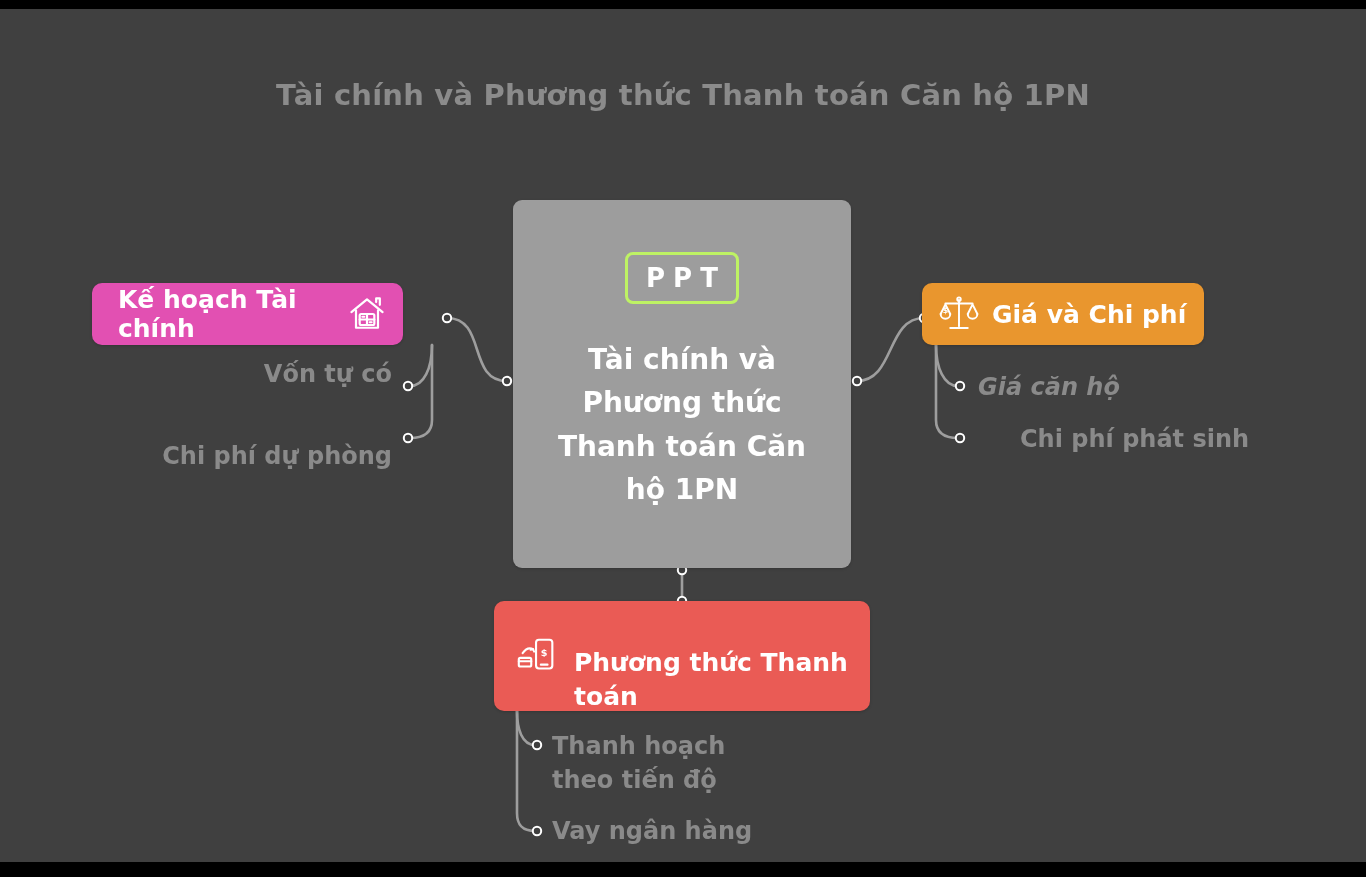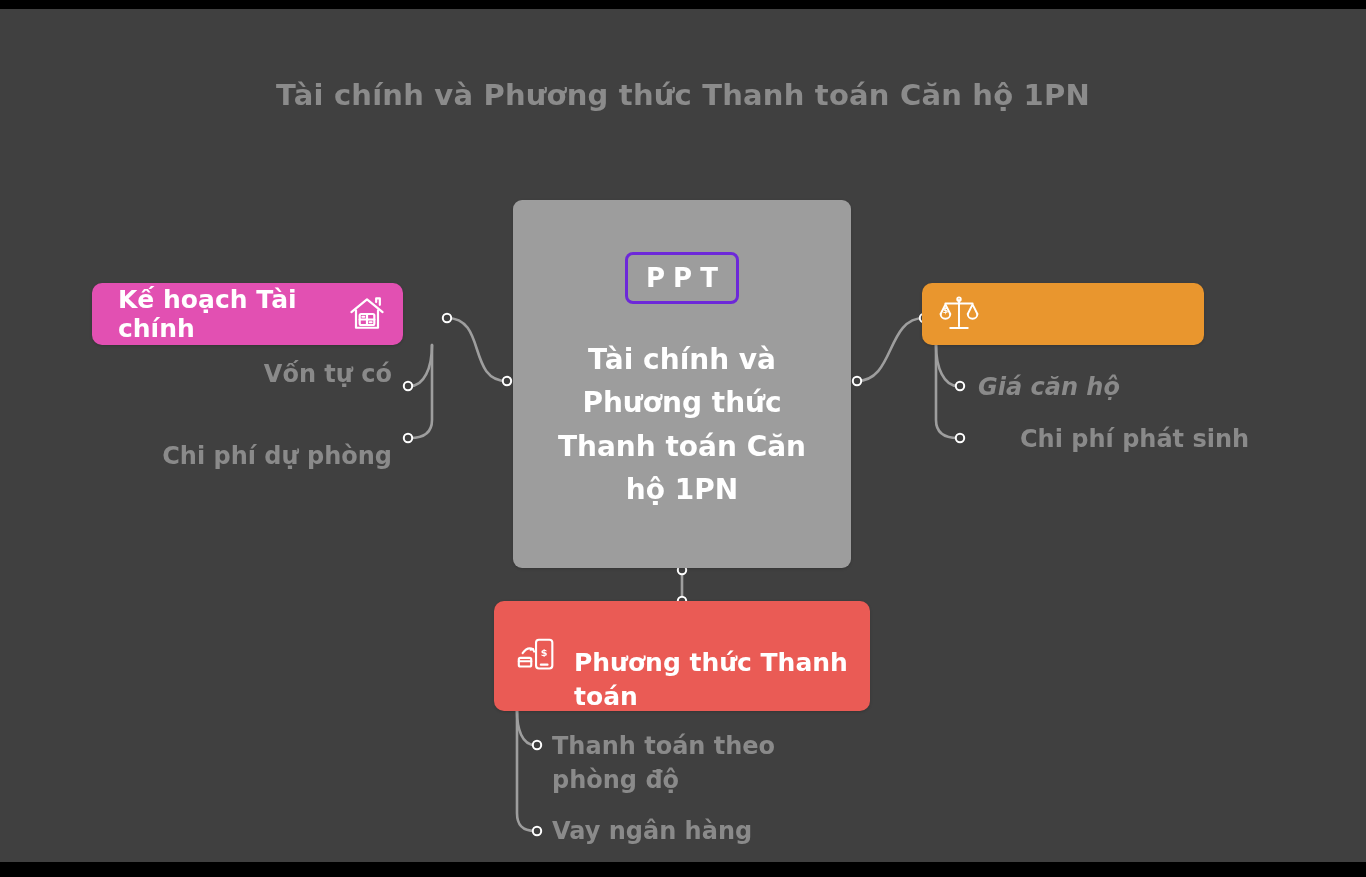--- a/index.html
+++ b/index.html
@@ -22,21 +22,21 @@
   .wires circle{fill:#3f3f3f;stroke:#ffffff;stroke-width:2;}
 
   
   .central-node{
     position:absolute;left:513px;top:200px;width:338px;height:368px;
     background:#9d9d9d;border-radius:9px;color:#ffffff;
     display:flex;flex-direction:column;align-items:center;
     box-shadow:0 1px 3px rgba(0,0,0,.18);
   }
   .ppt-badge{
-    margin-top:52px;border:3px solid #6d28d9;border-radius:8px;
+    margin-top:52px;border:3px solid #bef264;border-radius:8px;
     padding:8px 10px 8px 18px;font-size:26px;font-weight:bold;
     letter-spacing:8px;color:#ffffff;
   }
   .central-label{
     margin-top:34px;padding:0 26px;text-align:center;
     font-size:28px;font-weight:bold;line-height:1.55;
   }
 
   
   .branch-node{
@@ -131,20 +131,21 @@
         <line x1="14" y1="40" x2="34" y2="40"></line>
         <line x1="8.5" y1="12" x2="39.5" y2="12"></line>
         <circle cx="24" cy="7" r="2"></circle>
         <path d="M8.5 13 L3 24 M8.5 13 L14 24"></path>
         <path d="M3 24 a5.5 5.5 0 0 0 11 0"></path>
         <path d="M39.5 13 L34 24 M39.5 13 L45 24"></path>
         <path d="M34 24 a5.5 5.5 0 0 0 11 0"></path>
         <text x="8.5" y="23" text-anchor="middle" font-size="9" fill="#ffffff" stroke="none" font-weight="bold">$</text>
       </svg>
     </span>
+    <span class="node-label">Giá và Chi phí</span>
   </div>
 
   <div class="branch-node node-bottom">
     <span class="node-icon">
       <svg width="46" height="46" viewBox="0 0 48 48" fill="none" stroke="#ffffff" stroke-width="2.2" stroke-linecap="round" stroke-linejoin="round">
         <rect x="23" y="7" width="17" height="30" rx="3"></rect>
         <line x1="28" y1="33" x2="35" y2="33"></line>
         <text x="31.5" y="24" text-anchor="middle" font-size="10" fill="#ffffff" stroke="none" font-weight="bold">$</text>
         <rect x="5" y="26" width="13" height="9" rx="1.6"></rect>
         <line x1="5" y1="29.5" x2="18" y2="29.5"></line>
@@ -152,16 +153,16 @@
         <path d="M20 17 l1 2.5 M20 17 l-2.8 .6" stroke-width="2"></path>
       </svg>
     </span>
     <span class="node-label">Phương thức Thanh toán</span>
   </div>
 
   <div class="leaf align-right leaf-left-1">Vốn tự có</div>
   <div class="leaf align-right leaf-left-2">Chi phí dự phòng</div>
   <div class="leaf leaf-right-1">Giá căn hộ</div>
   <div class="leaf leaf-right-2">Chi phí phát sinh</div>
-  <div class="leaf leaf-bottom-1">Thanh toán theo phòng độ</div>
+  <div class="leaf leaf-bottom-1">Thanh hoạch theo tiến độ</div>
   <div class="leaf leaf-bottom-2">Vay ngân hàng</div>
 
 </div>
 
 </body></html>

